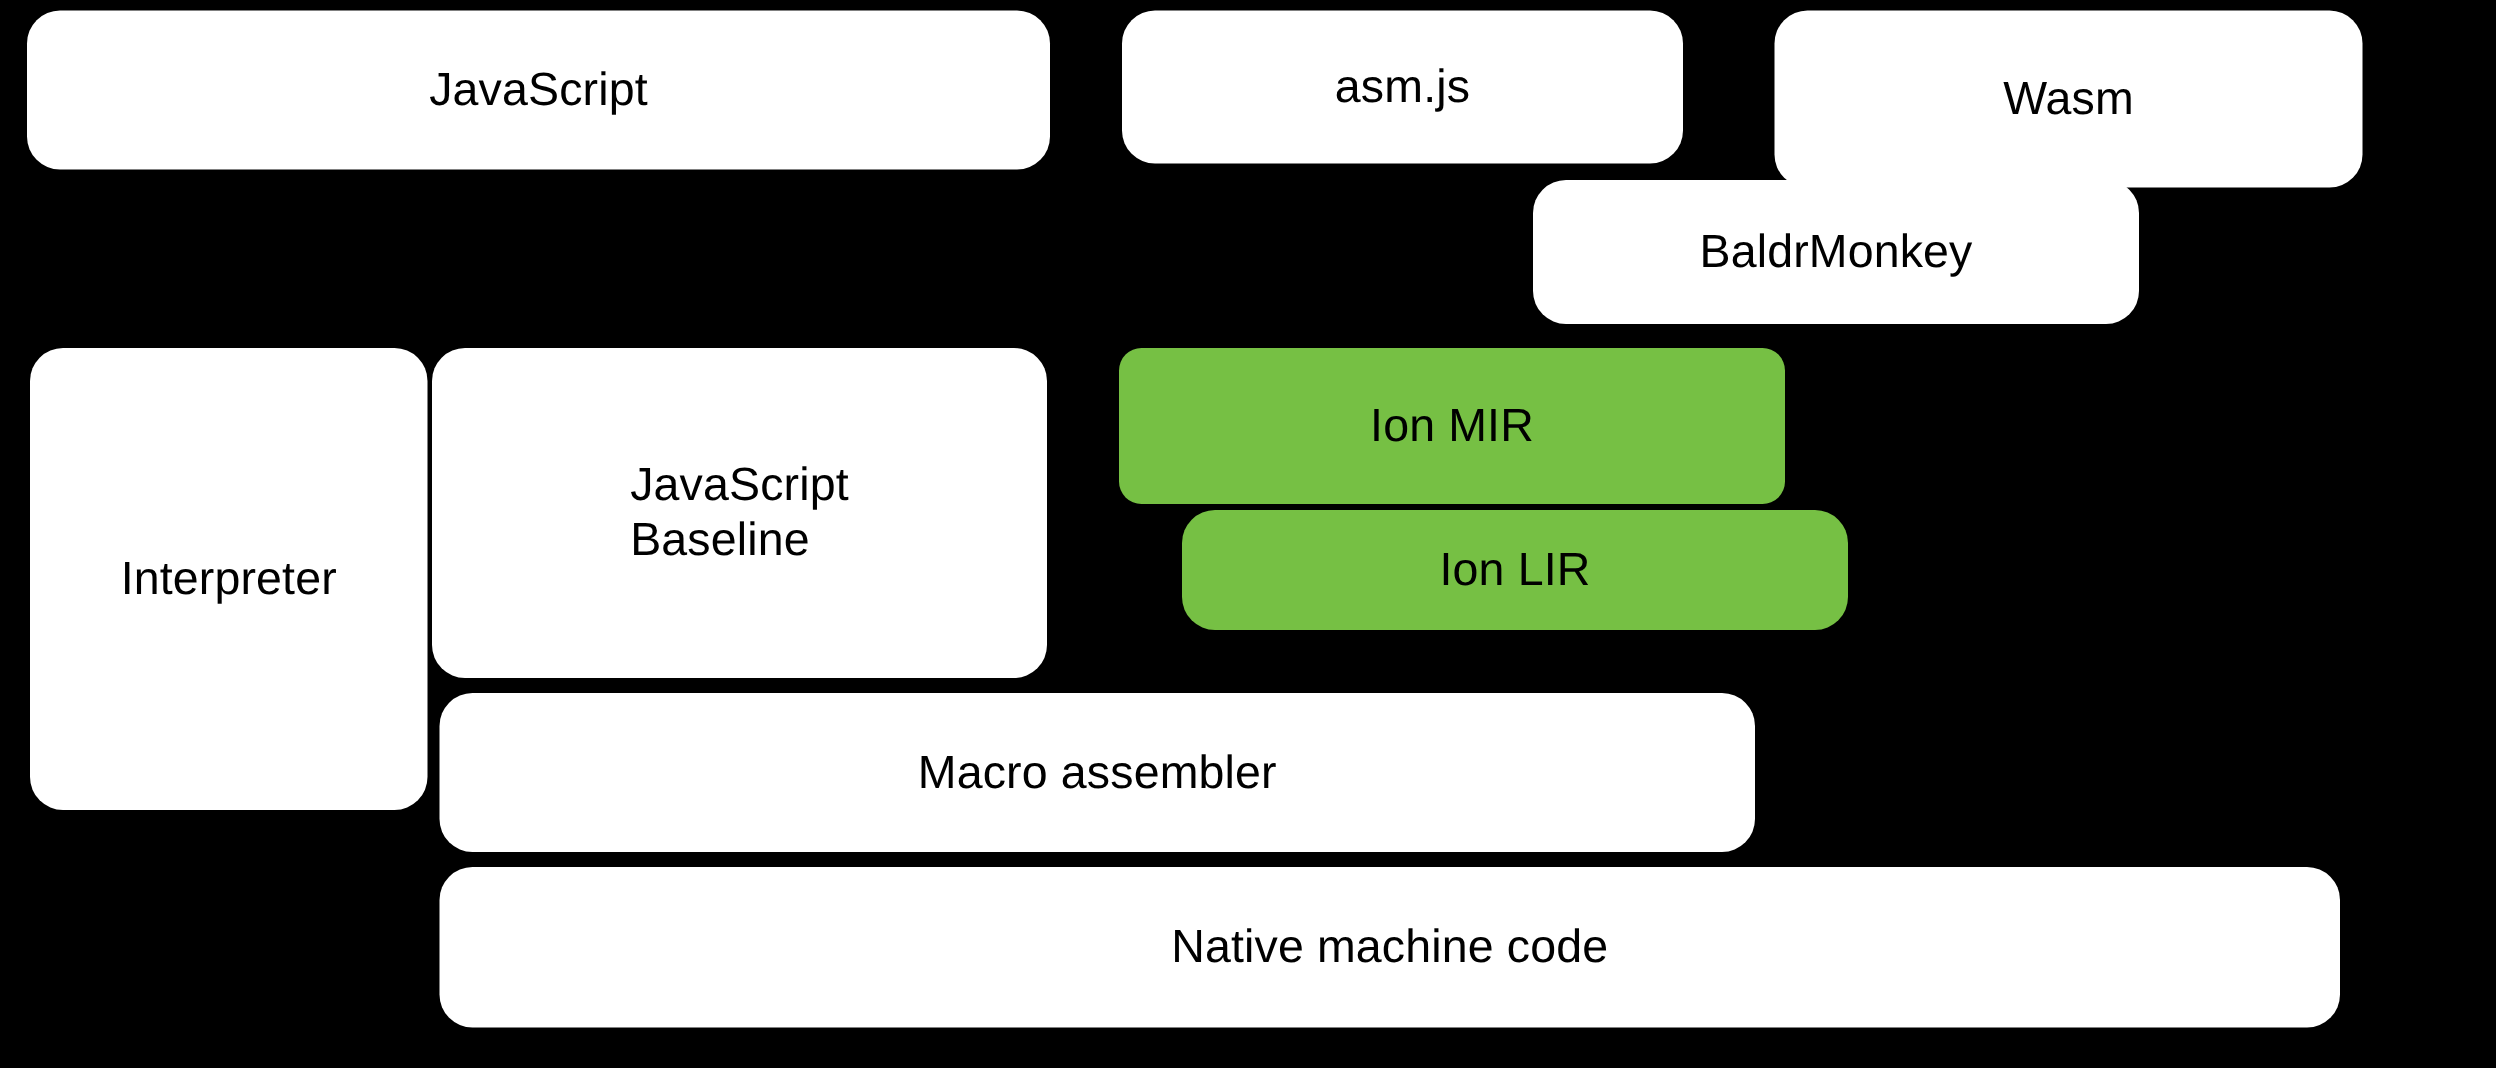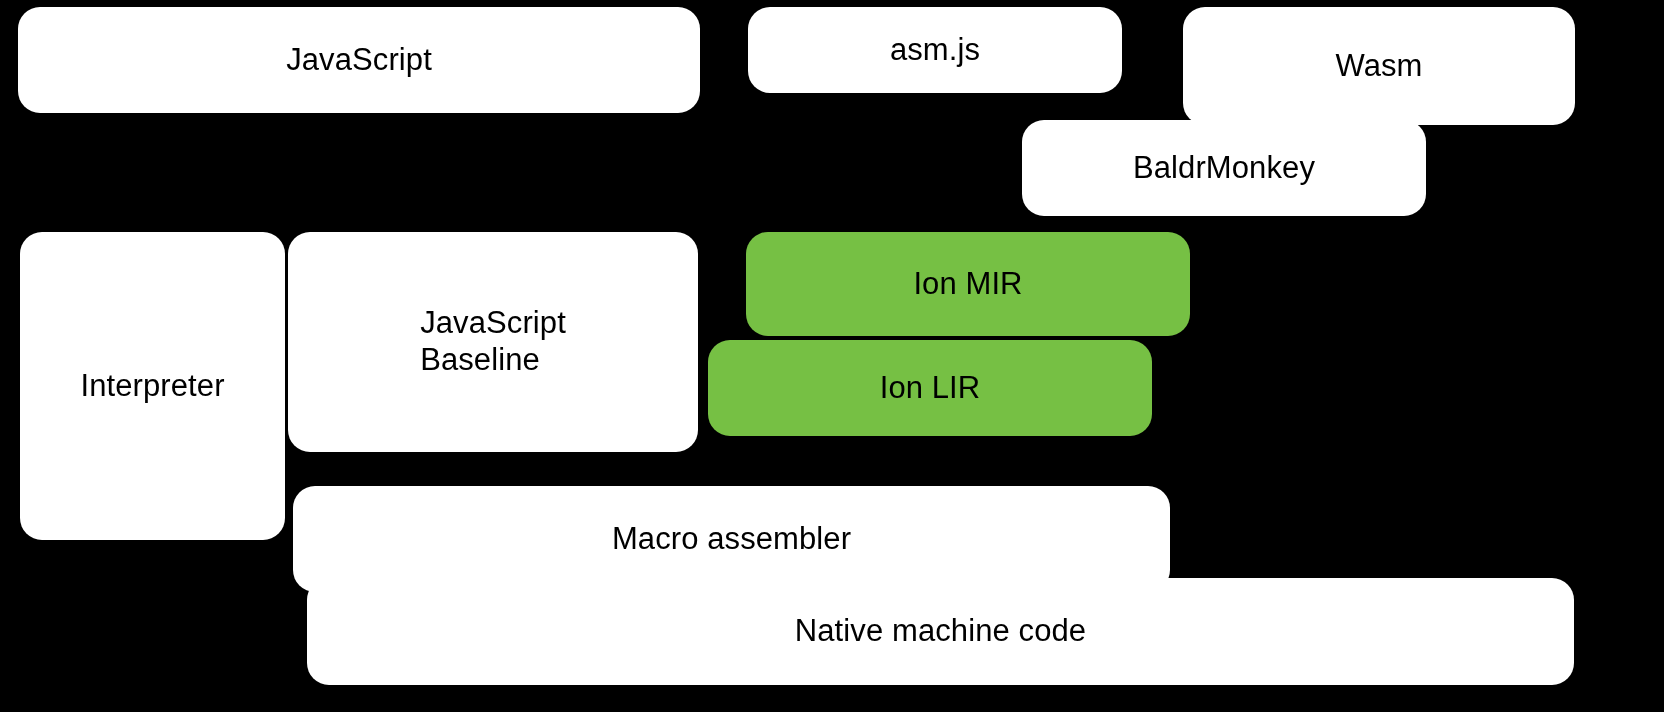--- a/index.html
+++ b/index.html
@@ -35,28 +35,28 @@
   .node.gray   { background: #ffffff; }
   .node.green  { background: #76c044; }
   .node.pink   { background: #f7788d; }
 </style>
 </head>
 <body>
 
 <div id="stage">
 
   <div class="node" style="left:18px; top:7px; width:682px; height:106px;">JavaScript</div>
-  <div class="node" style="left:748px; top:7px; width:374px; height:86px;">asm.js</div>
+  <div class="node" style="left:748px; top:7px; width:374px; height:102px;">asm.js</div>
   <div class="node" style="left:1183px; top:7px; width:392px; height:118px;">Wasm</div>
 
   <div class="node" style="left:978px; top:120px; width:404px; height:96px;margin-left:44px;">BaldrMonkey</div>
 
   <div class="node gray" style="left:20px; top:232px; width:265px; height:308px;">Interpreter</div>
   <div class="node" style="left:288px; top:232px; width:410px; height:220px;">JavaScript
 Baseline</div>
-  <div class="node green" style="left:746px; top:232px; width:444px; height:104px;">Ion MIR</div>
-  <div class="node green" style="left:708px; top:340px; width:444px; height:96px;">Ion LIR</div>
+  <div class="node green" style="left:746px; top:232px; width:444px; height:104px;border-radius:15px;">Ion MIR</div>
+  <div class="node green" style="left:788px; top:340px; width:444px; height:80px;">Ion LIR</div>
 
-  <div class="node" style="left:293px; top:462px; width:877px; height:106px;margin-top:24px;">Macro assembler</div>
+  <div class="node" style="left:293px; top:462px; width:877px; height:106px;">Macro assembler</div>
 
-  <div class="node" style="left:307px; top:578px; width:1267px; height:107px;">Native machine code</div>
+  <div class="node" style="left:293px; top:578px; width:1267px; height:107px;">Native machine code</div>
 
 </div>
 
 </body></html>

